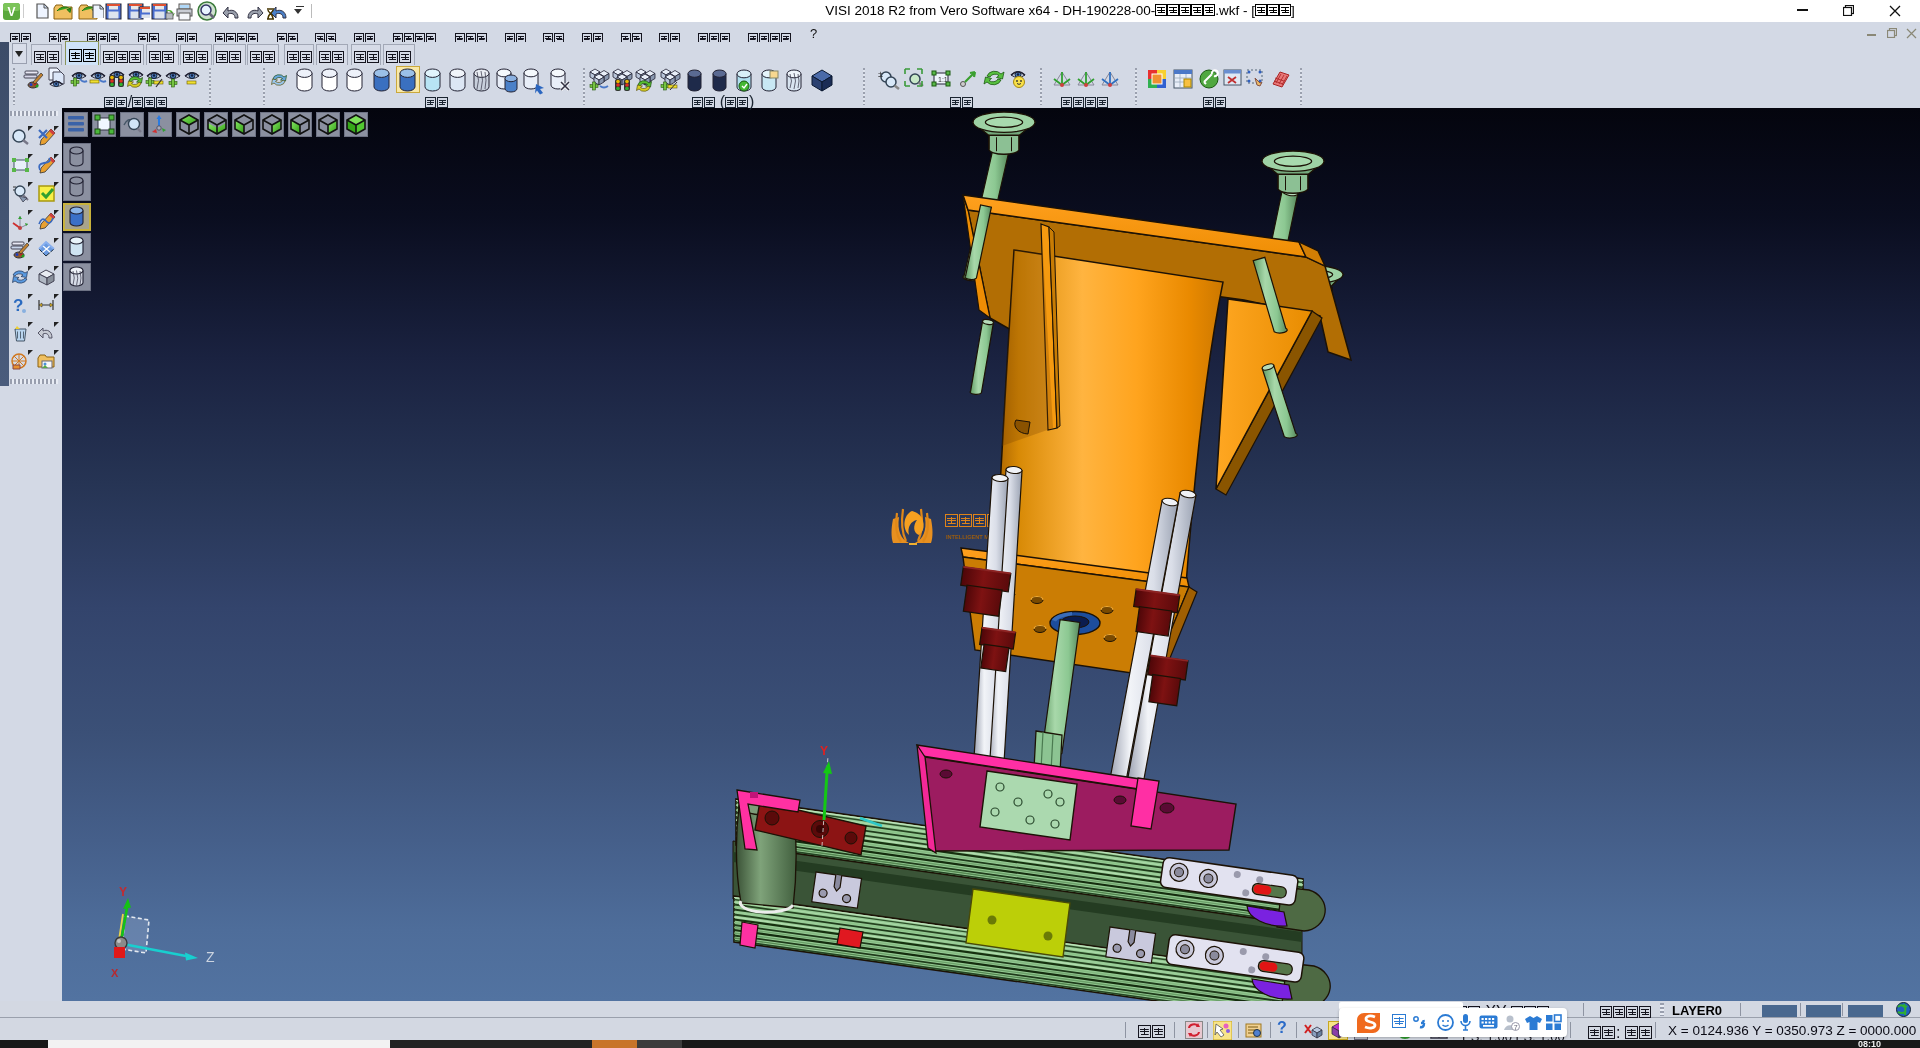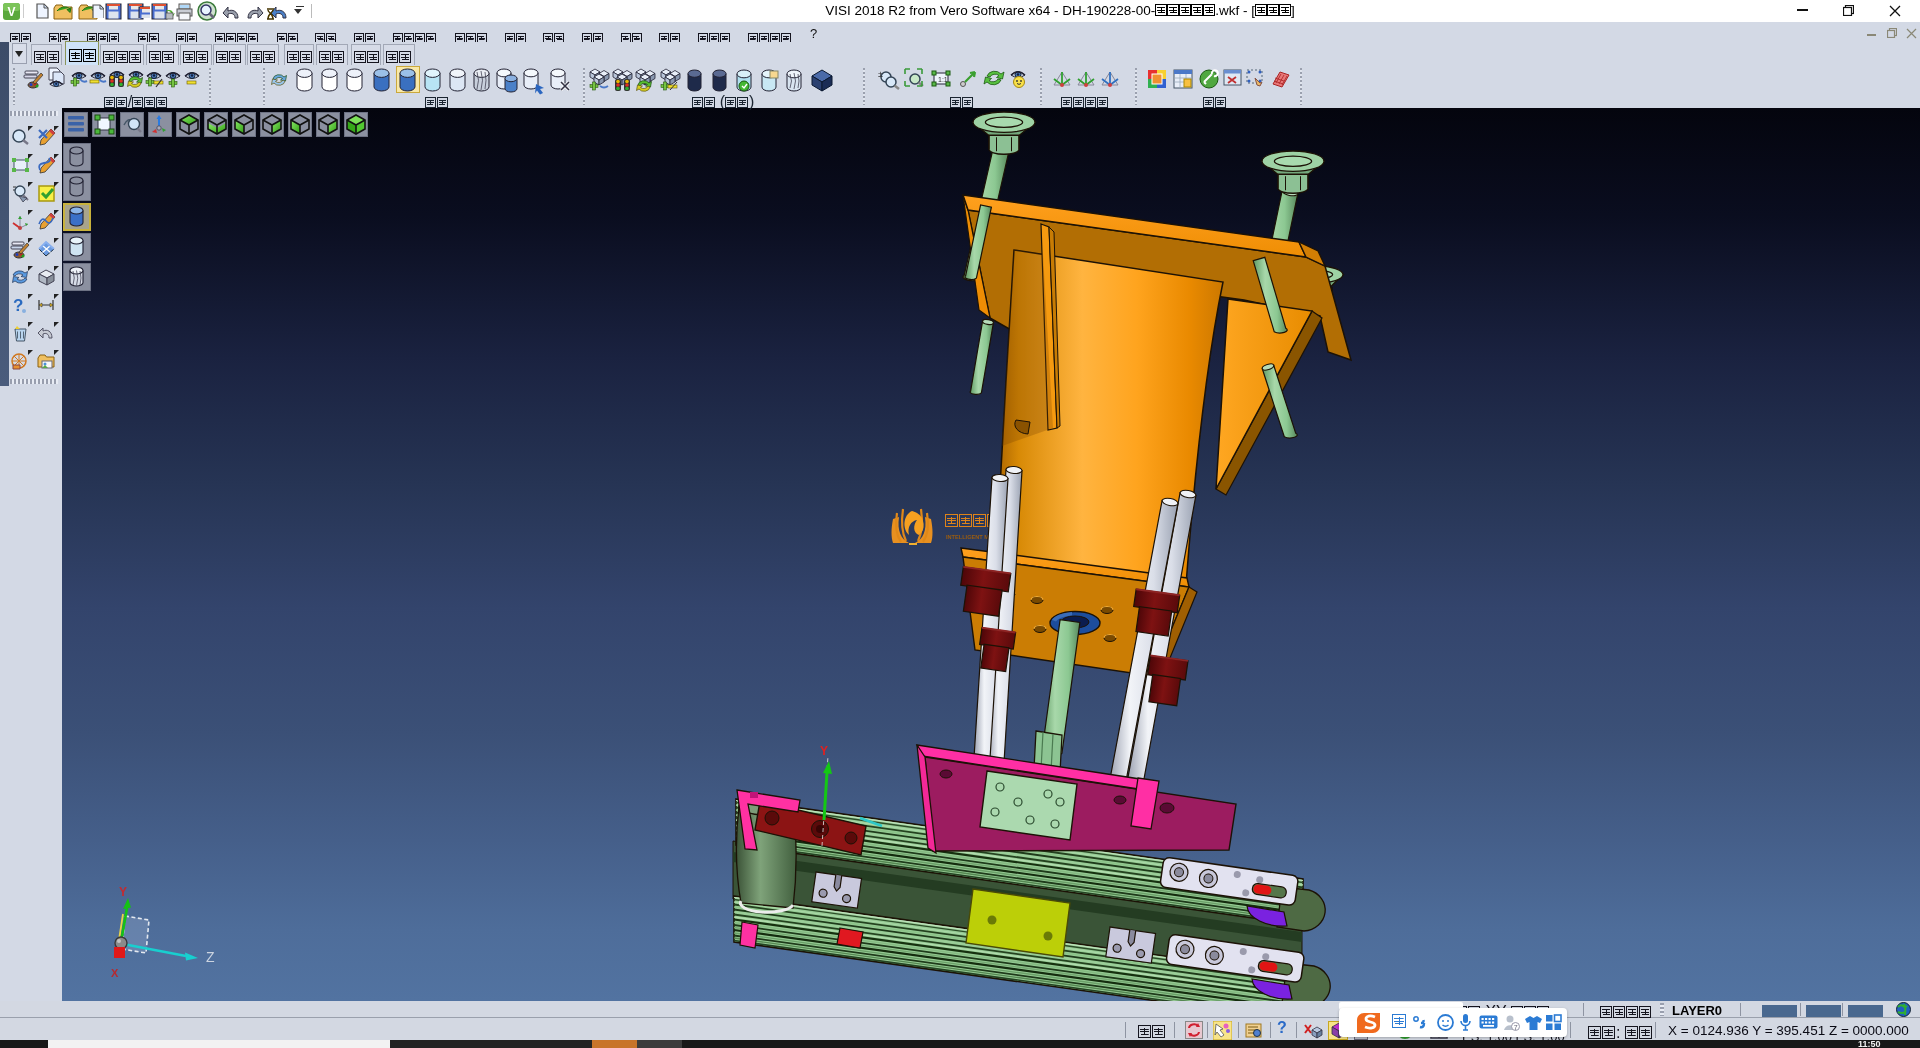--- a/index.html
+++ b/index.html
@@ -1128,27 +1128,27 @@
     <path d="M5 9 h8 M9 5 v8" stroke="#fff" stroke-width="2"></path>
   </svg>
 <svg class="abs" style="left:1430px;top:1023px" width="18" height="16" viewBox="0 0 18 16">
     <rect x="1" y="1" width="16" height="14" fill="none" stroke="#445" stroke-width="1.6"></rect>
     <path d="M9 1 v14 M1 8 h16" stroke="#445" stroke-width="1.6"></path>
   </svg>
 <div class="abs" style="left:1462px;top:1029px;font-size:13px;color:#15151f;white-space:nowrap">ES: 1.00 FS: 1.00</div>
 <div class="abs" style="left:1570px;top:1022px;width:1px;height:16px;background:#8e94a2"></div>
 <div class="abs" style="left:1588px;top:1024px;color:#15151f"><i class="cj" style="width:13px;height:13px;margin-right:1px;"></i><i class="cj" style="width:13px;height:13px;margin-right:1px;"></i>: <i class="cj" style="width:13px;height:13px;margin-right:1px;"></i><i class="cj" style="width:13px;height:13px;margin-right:1px;"></i></div>
 <div class="abs" style="left:1655px;top:1022px;width:1px;height:16px;background:#8e94a2"></div>
-<div class="abs" style="left:1668px;top:1023px;font-size:13.5px;color:#0a0a14;white-space:nowrap">X = 0124.936 Y = 395.451 Z = 0000.000</div>
+<div class="abs" style="left:1668px;top:1023px;font-size:13.5px;color:#0a0a14;white-space:nowrap">X = 0124.936 Y = 0350.973 Z = 0000.000</div>
 <div class="abs" style="left:0;top:1040px;width:1920px;height:8px;background:#181818"></div>
 <div class="abs" style="left:48px;top:1040px;width:342px;height:8px;background:#f2f2f2"></div>
 <div class="abs" style="left:390px;top:1040px;width:202px;height:8px;background:#232323"></div>
 <div class="abs" style="left:592px;top:1040px;width:45px;height:8px;background:#c8742a"></div>
 <div class="abs" style="left:637px;top:1040px;width:45px;height:8px;background:#3c3c3c"></div>
-<div class="abs" style="left:1858px;top:1039px;font-size:9px;font-weight:bold;color:#f0f0f0">11:50</div>
+<div class="abs" style="left:1858px;top:1039px;font-size:9px;font-weight:bold;color:#f0f0f0">08:10</div>
 <div class="abs" style="left:1339px;top:1002px;width:124px;height:8px;background:#fff;border-radius:2px"></div>
 <div class="abs" style="left:1339px;top:1008px;width:228px;height:29px;background:#fff;border-radius:4px;box-shadow:0 1px 3px rgba(0,0,0,.25)"></div>
 <svg class="abs" style="left:1357px;top:1010px" width="27" height="23" viewBox="0 0 27 23">
     <path d="M4 3 h19 a0 0 0 0 1 0 0 v13 a7 7 0 0 1 -7 7 h-16 a0 0 0 0 1 0 0 v-13 a7 7 0 0 1 7-7z" fill="#f06a1e"></path>
     <path d="M18 7 c-5-2-9-1-9 2 0 4 9 2 9 6 0 3-5 4-10 2" stroke="#fff" stroke-width="2.8" fill="none"></path>
   </svg>
 <div class="abs" style="left:1392px;top:1013px;color:#2b7bd4;font-weight:bold"><i class="cj" style="width:14px;height:14px;margin-right:0px;"></i></div>
 <svg class="abs" style="left:1412px;top:1015px" width="14" height="14" viewBox="0 0 14 14">
     <circle cx="4" cy="4" r="2.2" fill="none" stroke="#2b7bd4" stroke-width="1.5"></circle>
     <path d="M9 8 q3 0 2.5-3" stroke="#2b7bd4" stroke-width="2.5" fill="none"></path>

